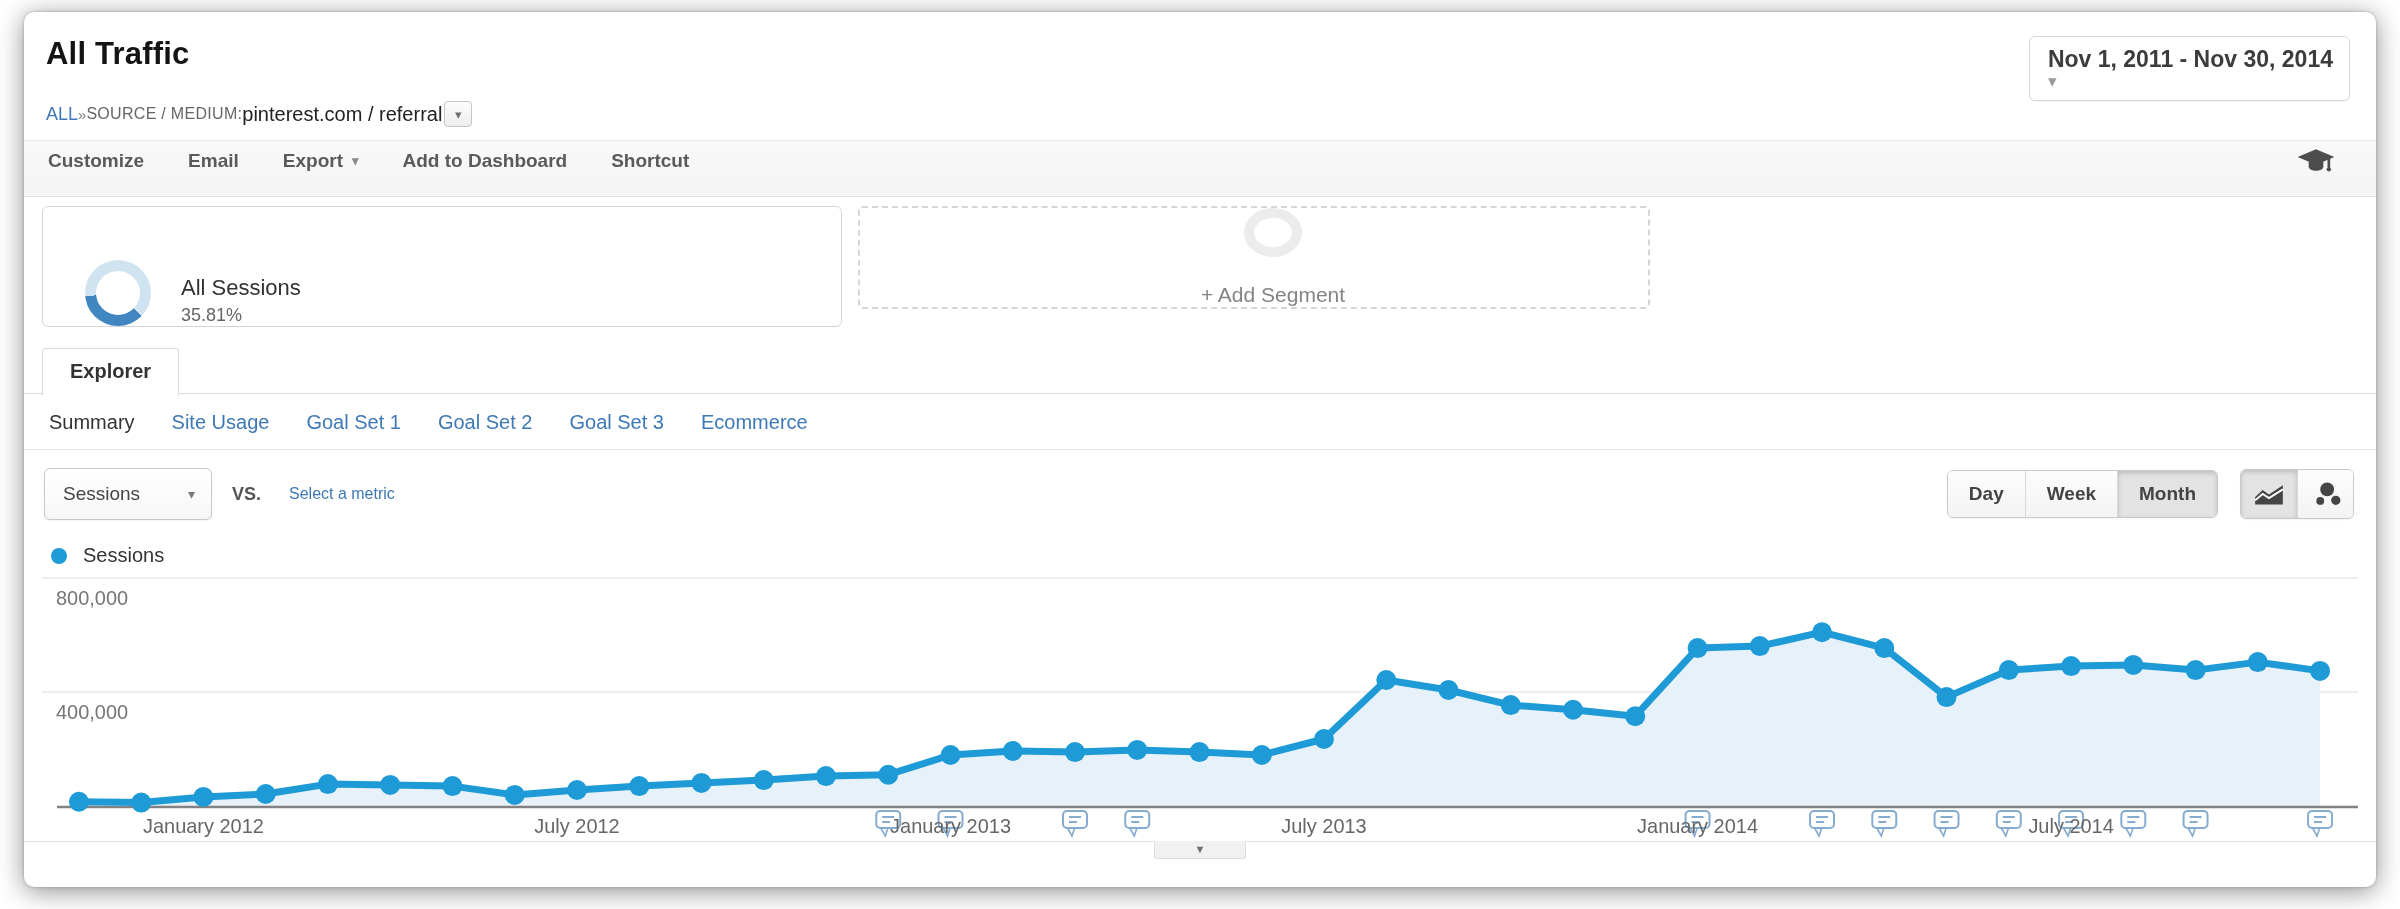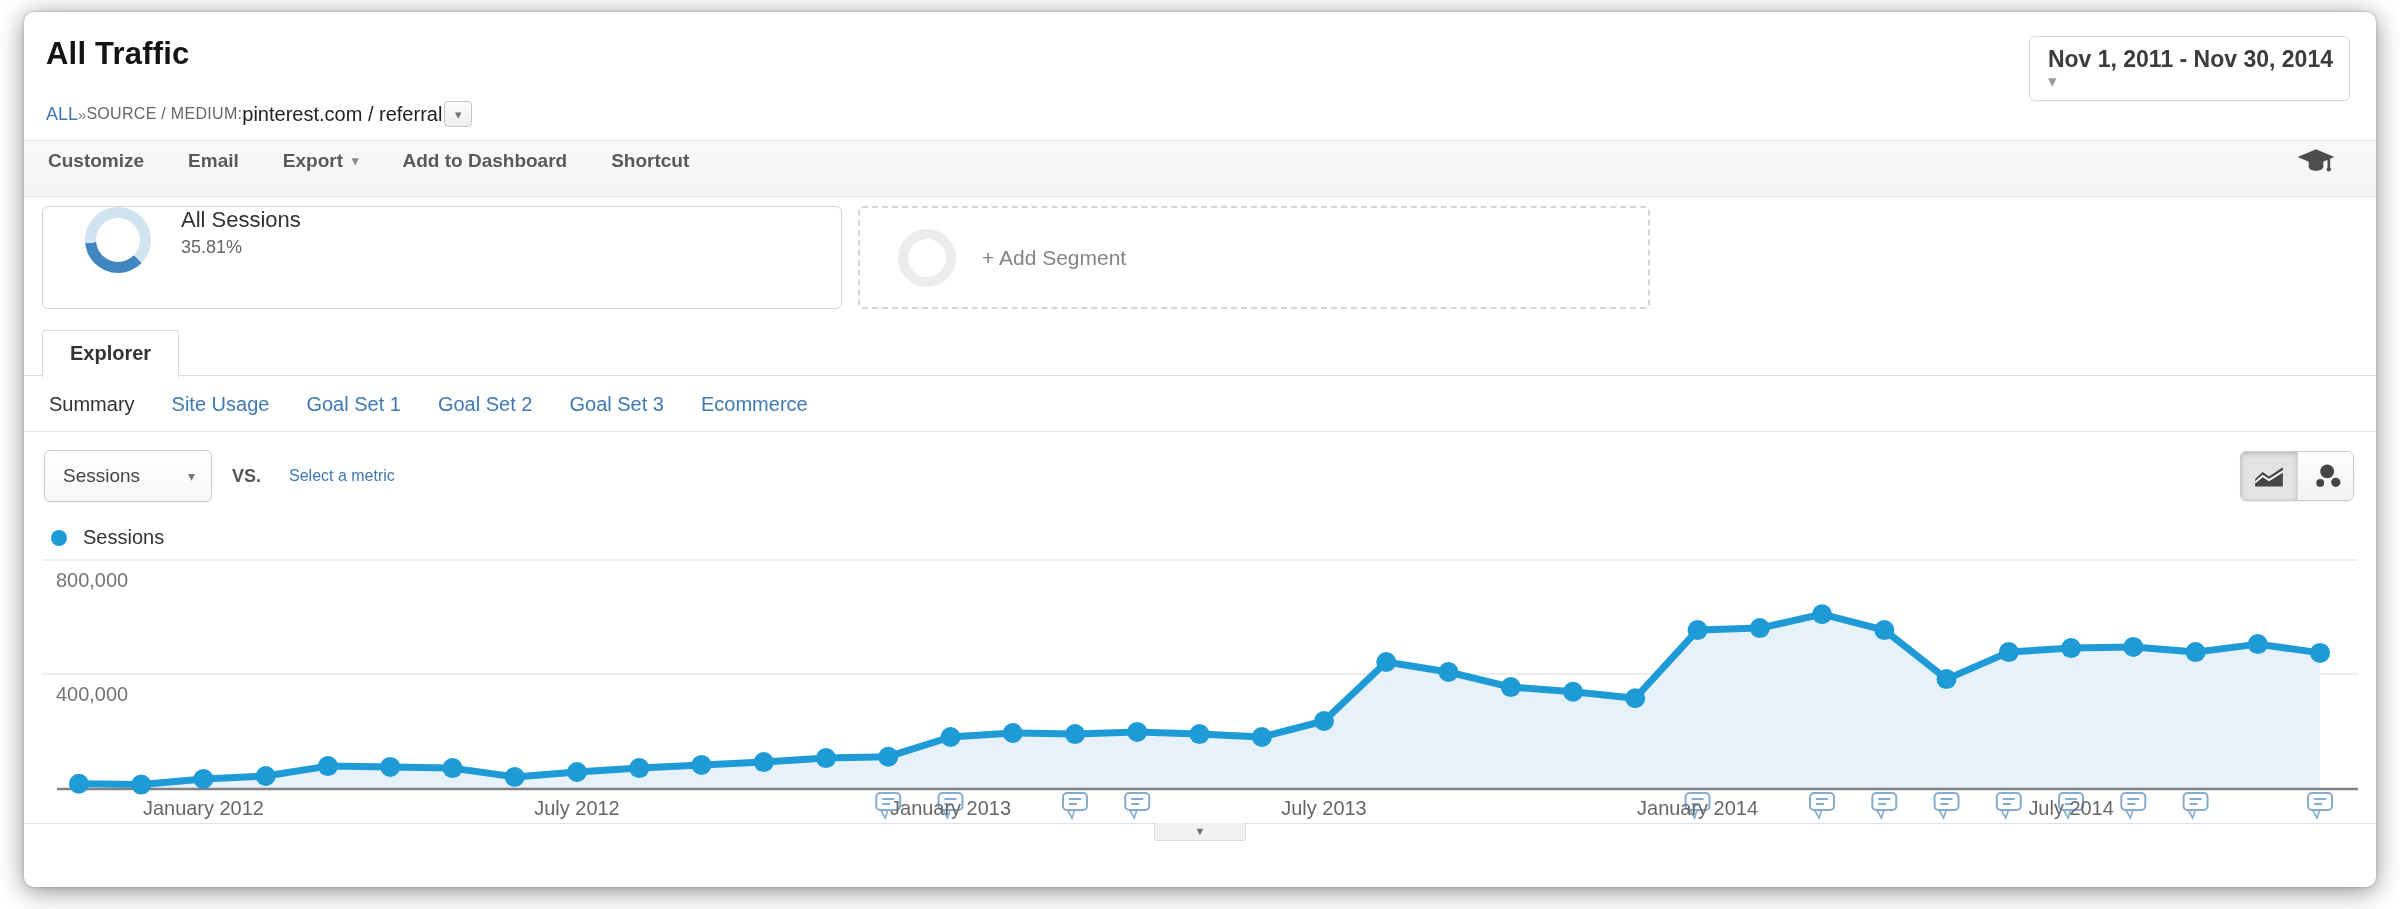--- a/index.html
+++ b/index.html
@@ -27,28 +27,28 @@
   
   .toolbar{ margin-top:13px; height:57px; background:linear-gradient(#f9f9f9,#f4f4f4);
     border-top:1px solid #e9e9e9; border-bottom:1px solid #e2e2e2; display:flex; align-items:center;
     gap:44px; padding:0 40px 16px 24px; }
   .tb-item{ font-size:19px; font-weight:bold; color:#5a5a5a; cursor:pointer; display:flex; align-items:center; gap:9px; }
   .tb-item .caret{ color:#8a8a8a; font-size:13px; }
   .tb-right{ margin-left:auto; display:flex; align-items:center; }
 
   
   .segments{ display:flex; gap:16px; padding:9px 18px 20px 18px; }
-  .segment-card{ width:800px; height:103px; border:1px solid #d4d4d4; border-radius:6px; background:#fff;
-    display:flex; align-items:flex-start; padding-left:42px; gap:30px; cursor:pointer; }
+  .segment-card{ width:800px; height:121px; border:1px solid #d4d4d4; border-radius:6px; background:#fff;
+    display:flex; align-items:flex-end; padding-left:42px; gap:30px; cursor:pointer; }
   .donut{ width:66px; height:66px; border-radius:50%; position:relative; }
   .donut::after{ content:""; position:absolute; inset:11px; background:#fff; border-radius:50%; }
   .seg-name{ font-size:22px; color:#333; }
   .seg-pct{ font-size:18px; color:#666; margin-top:4px; }
   .add-segment{ width:792px; height:103px; border:2px dashed #d6d6d6; border-radius:4px;
-    display:flex; align-items:center; padding-left:38px; gap:26px; cursor:pointer; }
+    display:flex; align-items:center; padding-left:38px; gap:26px; cursor:pointer;flex-direction:column; }
   .gray-ring{ width:58px; height:58px; border-radius:50%; border:10px solid #ececec; }
   .add-seg-label{ font-size:21px; color:#848484; }
 
   
   .tab-row{ position:relative; border-bottom:1px solid #dcdcdc; padding:0 0 0 18px; height:47px; }
   .tab{ display:inline-block; position:relative; top:1px; background:#fff; border:1px solid #dcdcdc; border-bottom-color:#fff;
     border-radius:3px 3px 0 0; padding:11px 27px 12px; font-size:20px; font-weight:bold; color:#333; cursor:pointer; }
   .subnav{ display:flex; align-items:center; gap:37px; padding:17px 0 15px 25px; border-bottom:1px solid #e7e7e7; }
   .subnav .sn{ font-size:20px; cursor:pointer; }
   .sn-active{ color:#333; }
@@ -159,20 +159,25 @@
 
   <div class="metric-row">
     <div class="metric-select">
       <span>Sessions</span>
       <span class="caret">▾</span>
     </div>
     <span class="vs">VS.</span>
     <span class="select-metric">Select a metric</span>
 
     <div class="right-controls">
+      <div class="granularity">
+        <span class="gran-btn">Day</span>
+        <span class="gran-btn">Week</span>
+        <span class="gran-btn gran-active">Month</span>
+      </div>
       <div class="icon-group">
         <span class="icon-btn icon-active">
           <svg width="30" height="24" viewBox="0 0 26 20">
             <path d="M1,19 V12.5 L7.5,6.5 L13,10.5 L25,2.5 V19 Z" fill="#454545"></path>
             <polyline points="1,15.5 7.5,10 13,13.5 25,6" fill="none" stroke="#fff" stroke-width="1.6"></polyline>
           </svg>
         </span>
         <span class="icon-btn">
           <svg width="30" height="26" viewBox="0 0 26 22">
             <circle cx="14" cy="7" r="6" fill="#454545"></circle>

